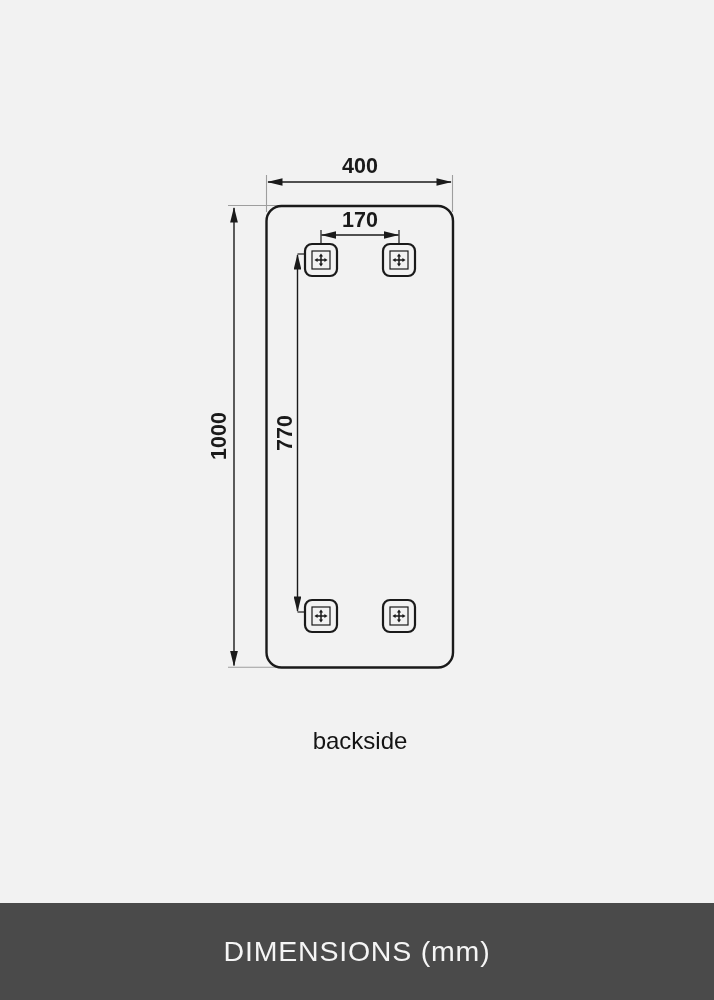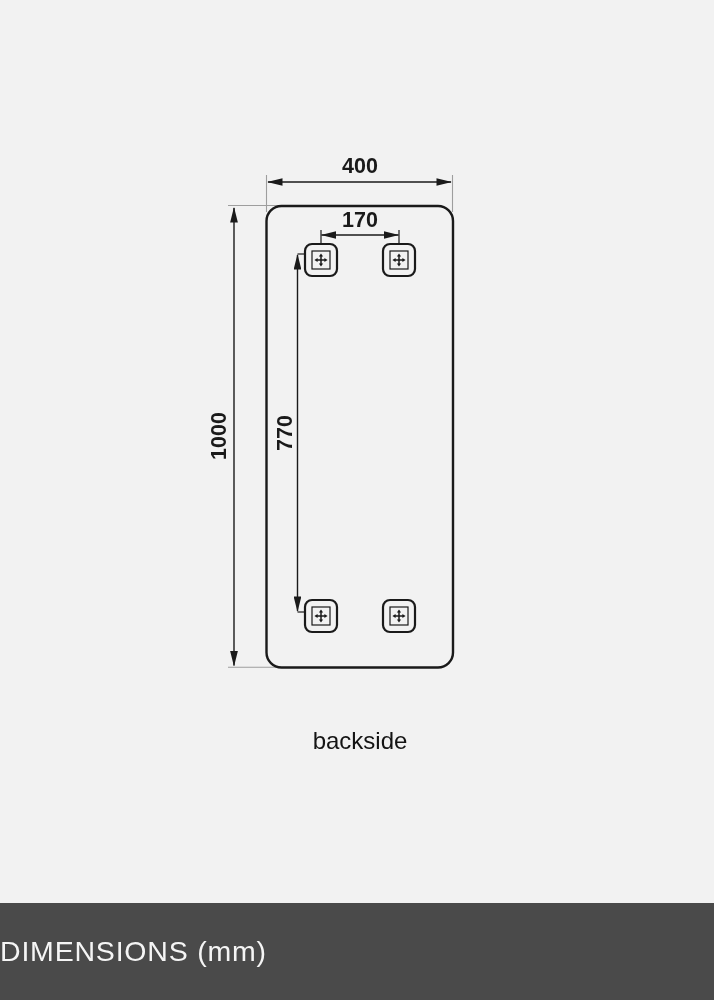--- a/index.html
+++ b/index.html
@@ -33,21 +33,21 @@
     font-size:21.5px;font-weight:600;fill:var(--line);
   }
   .view-label{
     font-family:"Liberation Sans","DejaVu Sans",sans-serif;
     font-size:24px;font-weight:400;fill:#141414;
   }
 
   .footer{
     position:absolute;left:0;top:903px;width:714px;height:97px;
     background:var(--footer-background);
-    display:flex;align-items:center;justify-content:flex-start;
+    display:flex;align-items:center;justify-content:center;
   }
   .footer-title{
     color:var(--footer-text);
     font-size:28.5px;font-weight:300;letter-spacing:0.8px;
     font-family:"Liberation Sans","DejaVu Sans",sans-serif;
   }
 </style>
 </head>
 <body>
 

